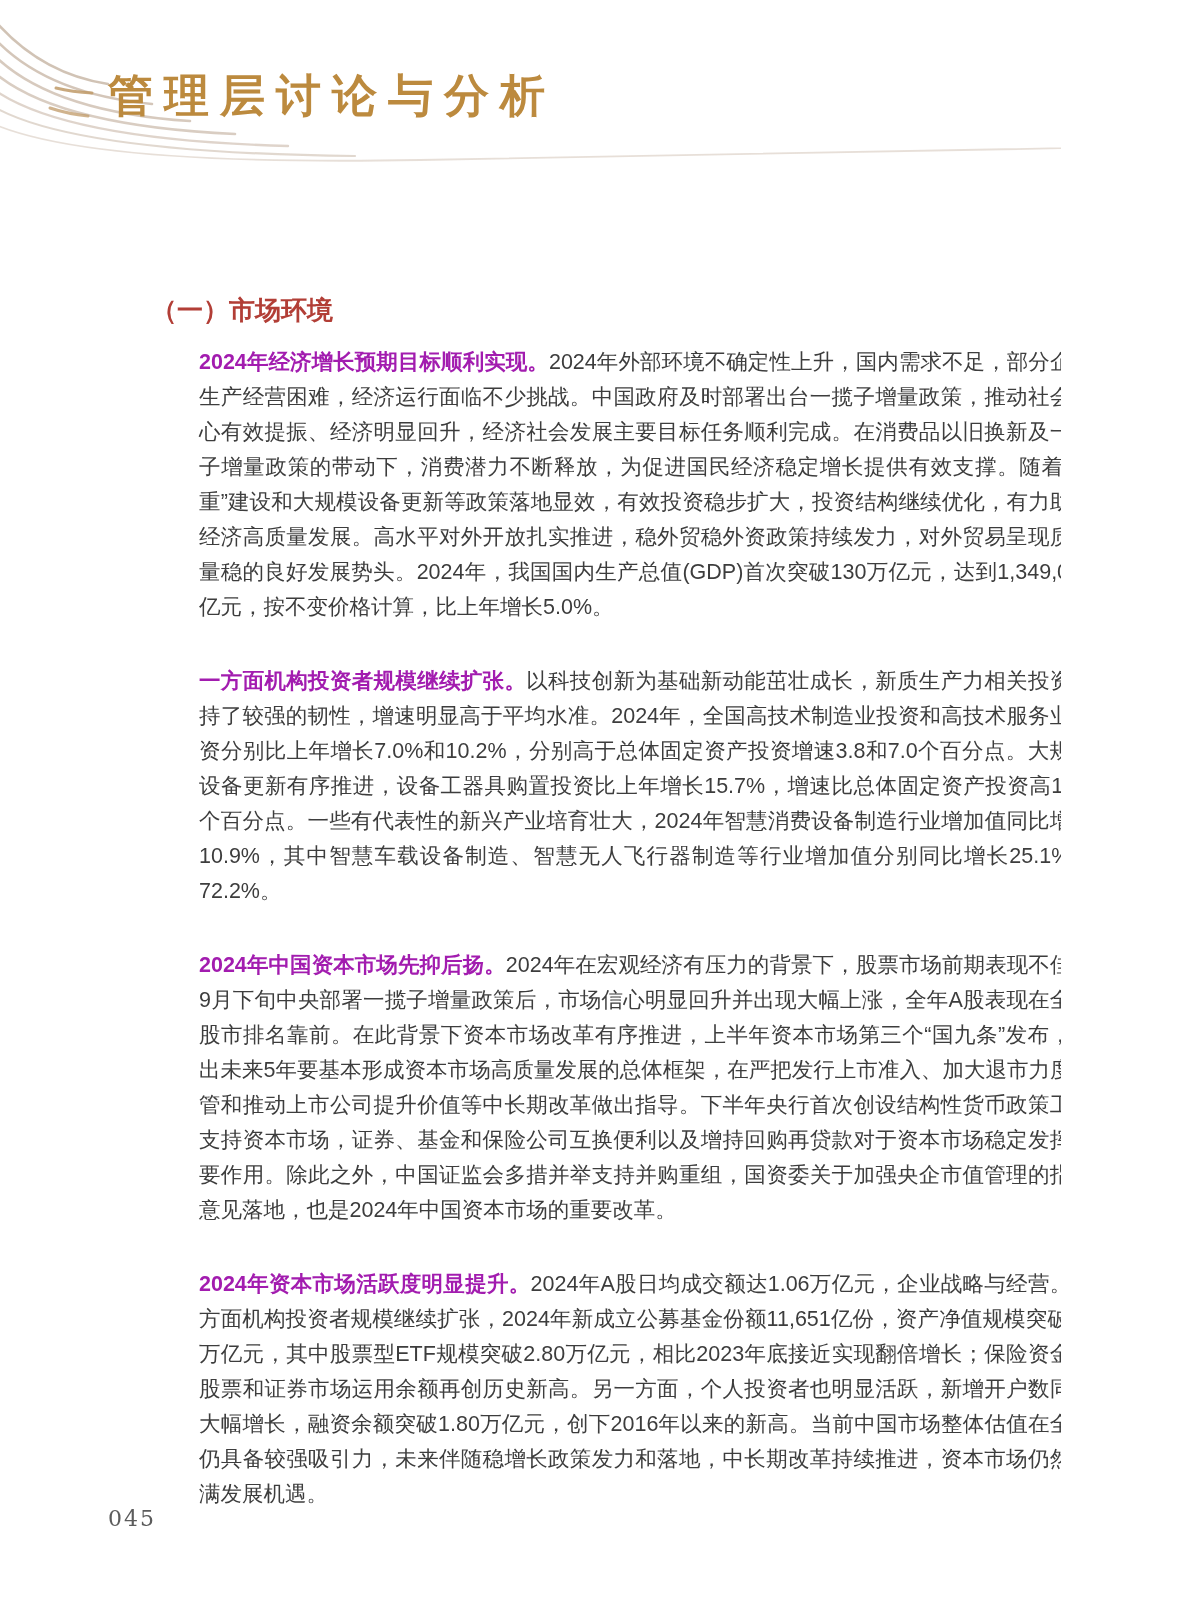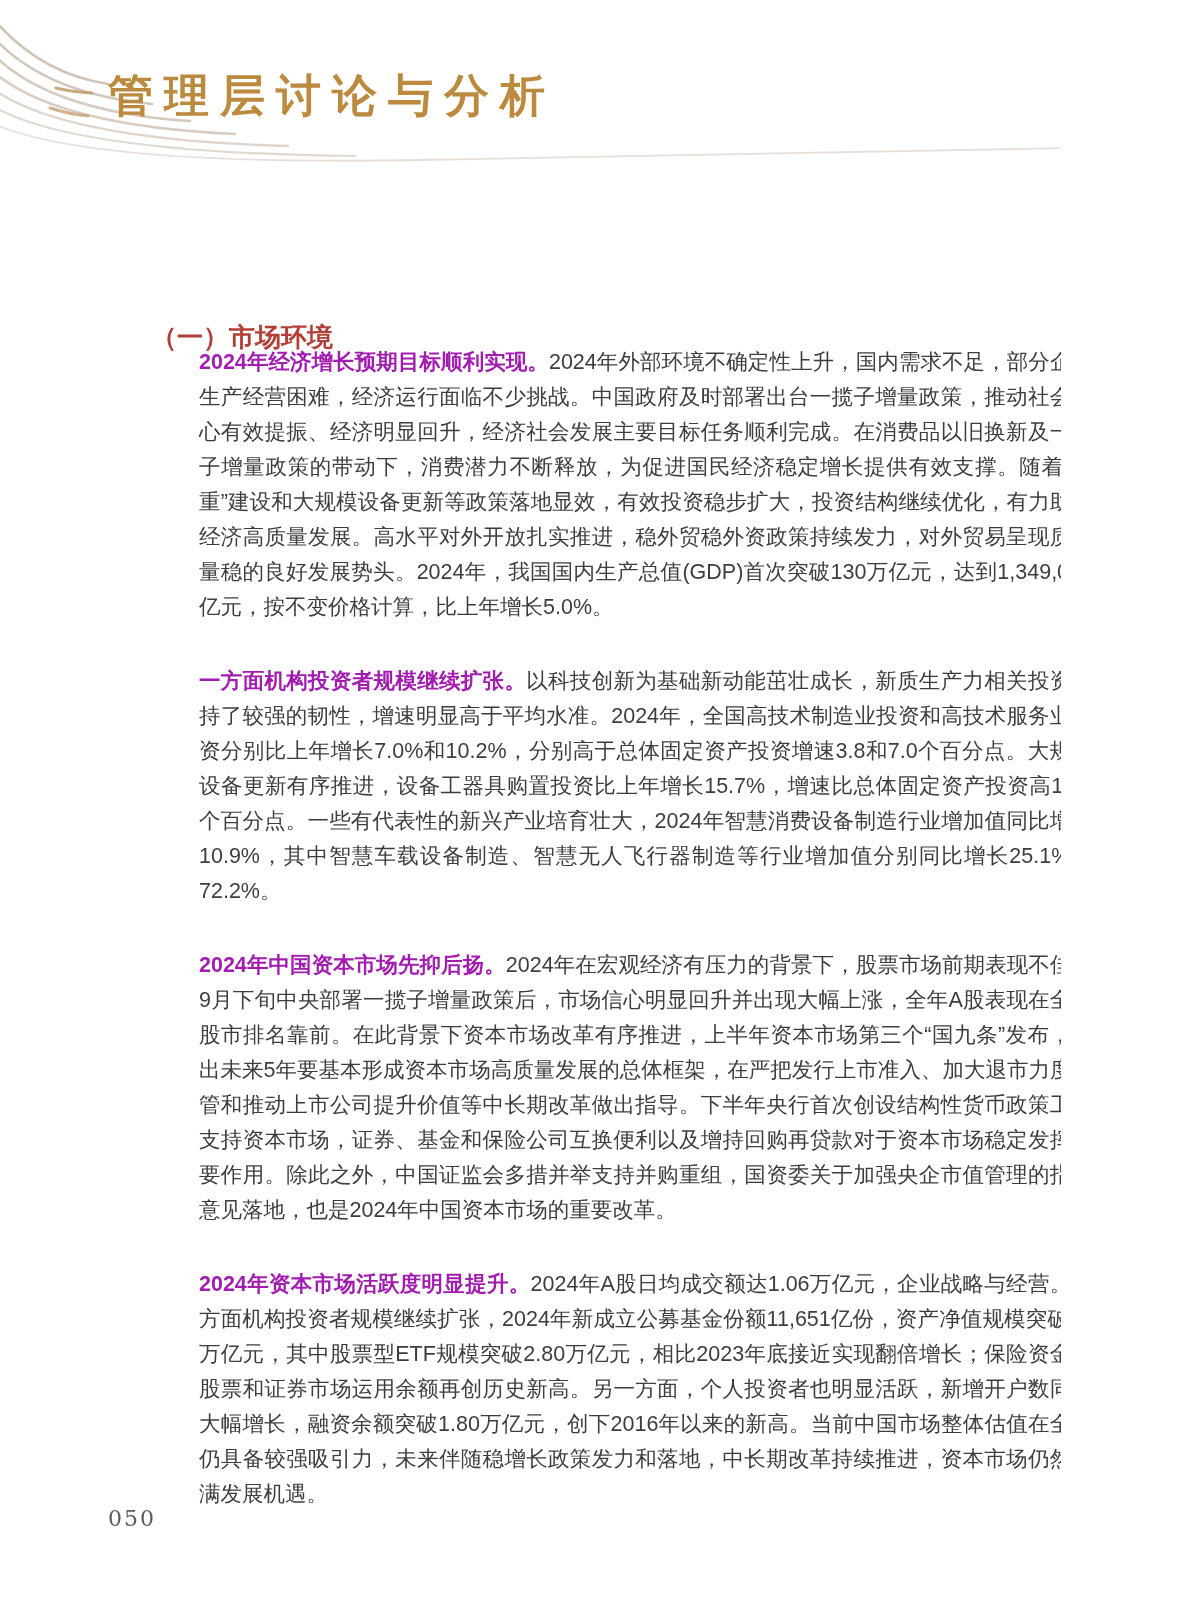--- a/index.html
+++ b/index.html
@@ -31,21 +31,21 @@
   .h1{
     position:absolute;
     left:110px;top:266px;
     font-size:29px;
     font-weight:700;
     color:#b23e36;
     white-space:nowrap;
   }
   .h2{
     position:absolute;
-    left:151px;top:320px;
+    left:151px;top:293px;
     font-size:26px;
     font-weight:700;
     color:#b23e36;
     white-space:nowrap;
   }
   .body-col{
     position:absolute;
     left:199px;top:345px;
     width:894px;
     color:#3d3d3d;
@@ -102,15 +102,15 @@
       <span class="para-lead">一方面机构投资者规模继续扩张。</span><span>以科技创新为基础新动能茁壮成长，新质生产力相关投资保持了较强的韧性，增速明显高于平均水准。2024年，全国高技术制造业投资和高技术服务业投资分别比上年增长7.0%和10.2%，分别高于总体固定资产投资增速3.8和7.0个百分点。大规模设备更新有序推进，设备工器具购置投资比上年增长15.7%，增速比总体固定资产投资高12.5个百分点。一些有代表性的新兴产业培育壮大，2024年智慧消费设备制造行业增加值同比增长10.9%，其中智慧车载设备制造、智慧无人飞行器制造等行业增加值分别同比增长25.1%、72.2%。</span>
     </p>
     <p>
       <span class="para-lead">2024年中国资本市场先抑后扬。</span><span>2024年在宏观经济有压力的背景下，股票市场前期表现不佳，9月下旬中央部署一揽子增量政策后，市场信心明显回升并出现大幅上涨，全年A股表现在全球股市排名靠前。在此背景下资本市场改革有序推进，上半年资本市场第三个“国九条”发布，提出未来5年要基本形成资本市场高质量发展的总体框架，在严把发行上市准入、加大退市力度监管和推动上市公司提升价值等中长期改革做出指导。下半年央行首次创设结构性货币政策工具支持资本市场，证券、基金和保险公司互换便利以及增持回购再贷款对于资本市场稳定发挥重要作用。除此之外，中国证监会多措并举支持并购重组，国资委关于加强央企市值管理的指导意见落地，也是2024年中国资本市场的重要改革。</span>
     </p>
     <p>
       <span class="para-lead">2024年资本市场活跃度明显提升。</span><span>2024年A股日均成交额达1.06万亿元，企业战略与经营。一方面机构投资者规模继续扩张，2024年新成立公募基金份额11,651亿份，资产净值规模突破30万亿元，其中股票型ETF规模突破2.80万亿元，相比2023年底接近实现翻倍增长；保险资金在股票和证券市场运用余额再创历史新高。另一方面，个人投资者也明显活跃，新增开户数同比大幅增长，融资余额突破1.80万亿元，创下2016年以来的新高。当前中国市场整体估值在全球仍具备较强吸引力，未来伴随稳增长政策发力和落地，中长期改革持续推进，资本市场仍然充满发展机遇。</span>
     </p>
   </div>
 
-  <div class="page-number">050</div>
+  <div class="page-number">045</div>
 
 </div>
 
 </body></html>

